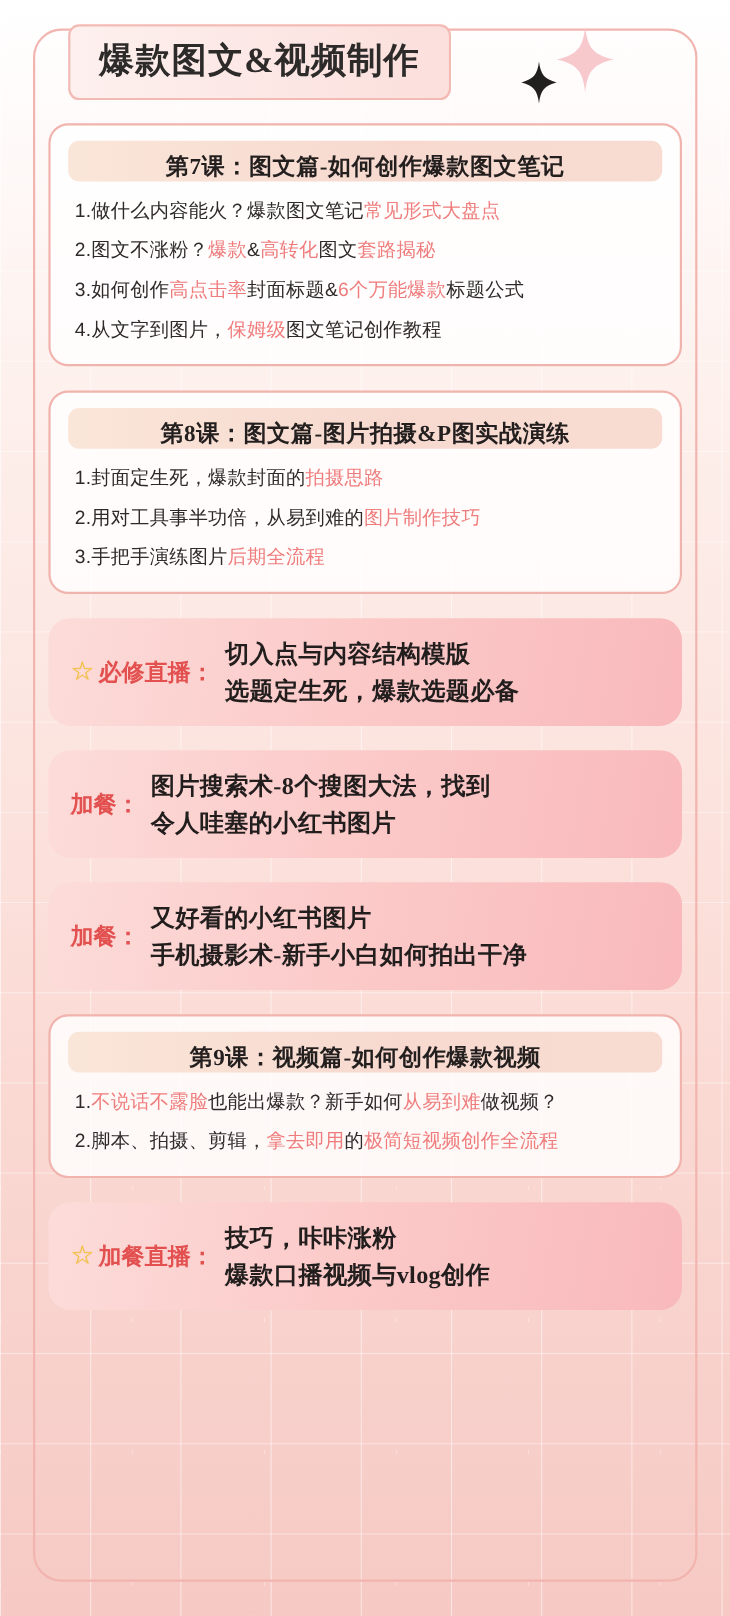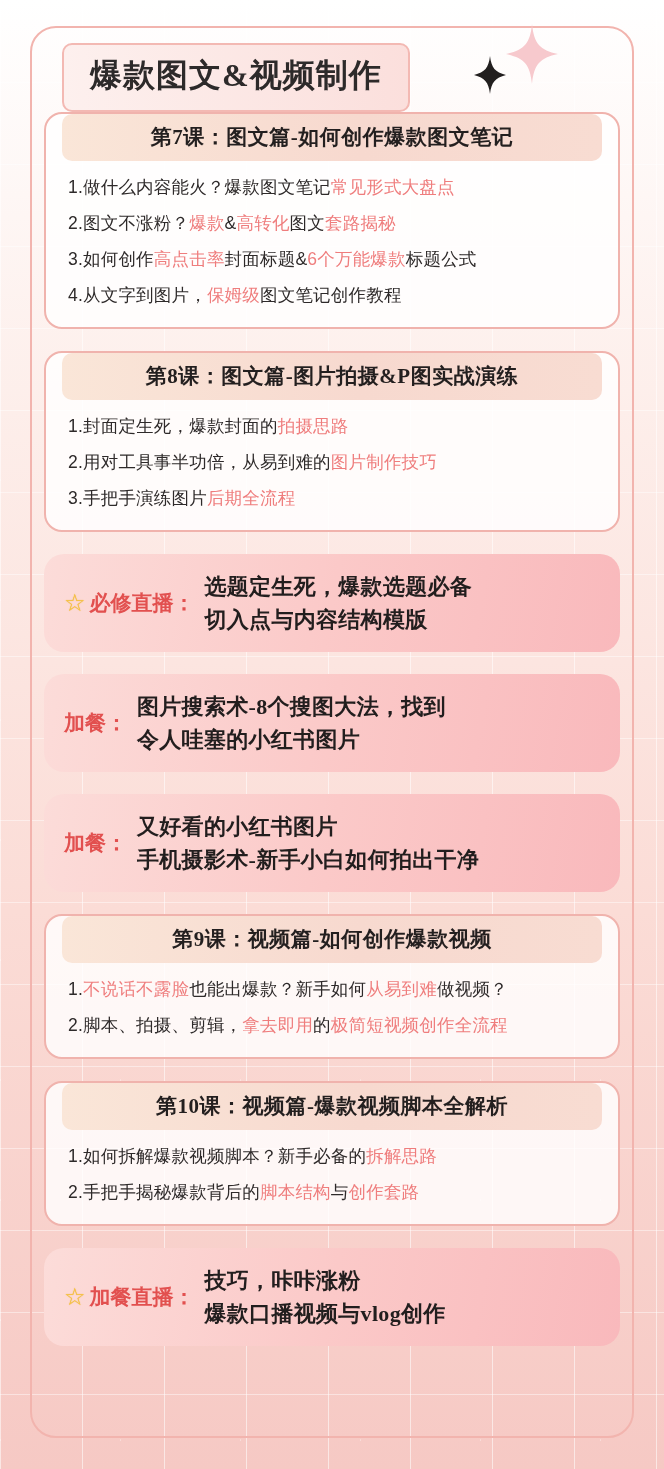--- a/index.html
+++ b/index.html
@@ -60,21 +60,21 @@
     padding: 0 44px;
     box-sizing: border-box;
     width: 664px;
   }
 
   
   .header {
     position: relative;
     height: 112px;
     display: flex;
-    align-items: flex-end;
+    align-items: center;
   }
   .title-pill {
     position: relative;
     display: inline-block;
     margin-left: 18px;
     padding: 9px 26px 12px 26px;
     background: linear-gradient(90deg, #fdf0ee 0%, #fbdfdc 100%);
     border: 2px solid #f3b9b3;
     border-radius: 10px;
   }
@@ -98,25 +98,25 @@
   .card {
     position: relative;
     background: rgba(255,255,255,0.82);
     border: 2px solid #f0b3ad;
     border-radius: 18px;
     margin-bottom: 22px;
     padding: 0 0 14px 0;
     box-sizing: border-box;
   }
   .card-head {
-    margin: 0 16px 8px 16px;
+    margin: 14px 16px 8px 16px;
     background: linear-gradient(90deg, #fae6d8 0%, #f7d9cf 55%, #f8dcd2 100%);
     border-radius: 10px;
     text-align: center;
-    padding: 9px 6px 10px 6px;
+    padding: 9px 6px 0 6px;
   }
   .card-head-text {
     font-size: 21px;
     font-weight: bold;
     color: #231f1f;
     font-family: "Liberation Serif", serif;
     letter-spacing: 0.5px;
   }
   .bullets {
     margin: 4px 22px 0 22px;
@@ -210,22 +210,22 @@
             <div class="bullet"><span>2.用对工具事半功倍，从易到难的</span><span class="hl">图片制作技巧</span></div>
             <div class="bullet"><span>3.手把手演练图片</span><span class="hl">后期全流程</span></div>
           </div>
         </div>
         <div class="fcard">
           <div class="tagwrap">
             <span class="star">☆</span>
             <span class="tag">必修直播：</span>
           </div>
           <div class="ftext">
+            <div>切入点与内容结构模版</div>
             <div>选题定生死，爆款选题必备</div>
-            <div>切入点与内容结构模版</div>
           </div>
         </div>
         <div class="fcard">
           <div class="tagwrap">
             <span class="tag">加餐：</span>
           </div>
           <div class="ftext">
             <div>图片搜索术-8个搜图大法，找到</div>
             <div>令人哇塞的小红书图片</div>
           </div>
@@ -239,27 +239,20 @@
             <div>手机摄影术-新手小白如何拍出干净</div>
           </div>
         </div>
         <div class="card">
           <div class="card-head"><span class="card-head-text">第9课：视频篇-如何创作爆款视频</span></div>
           <div class="bullets">
             <div class="bullet"><span>1.</span><span class="hl">不说话不露脸</span><span>也能出爆款？新手如何</span><span class="hl">从易到难</span><span>做视频？</span></div>
             <div class="bullet"><span>2.脚本、拍摄、剪辑，</span><span class="hl">拿去即用</span><span>的</span><span class="hl">极简短视频创作全流程</span></div>
           </div>
         </div>
-        <div class="card">
-          <div class="card-head"><span class="card-head-text">第10课：视频篇-爆款视频脚本全解析</span></div>
-          <div class="bullets">
-            <div class="bullet"><span>1.如何拆解爆款视频脚本？新手必备的</span><span class="hl">拆解思路</span></div>
-            <div class="bullet"><span>2.手把手揭秘爆款背后的</span><span class="hl">脚本结构</span><span>与</span><span class="hl">创作套路</span></div>
-          </div>
-        </div>
         <div class="fcard">
           <div class="tagwrap">
             <span class="star">☆</span>
             <span class="tag">加餐直播：</span>
           </div>
           <div class="ftext">
             <div>技巧，咔咔涨粉</div>
             <div>爆款口播视频与vlog创作</div>
           </div>
         </div>

